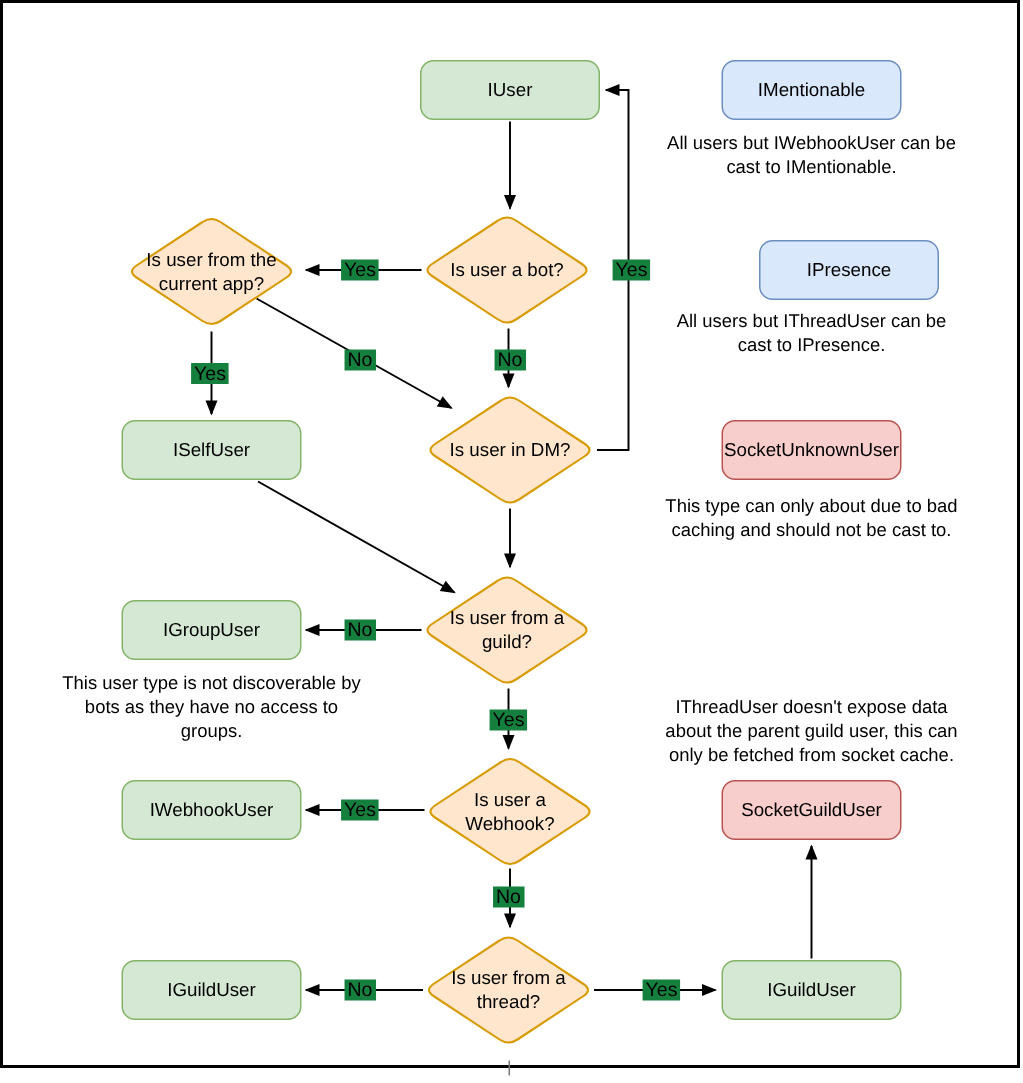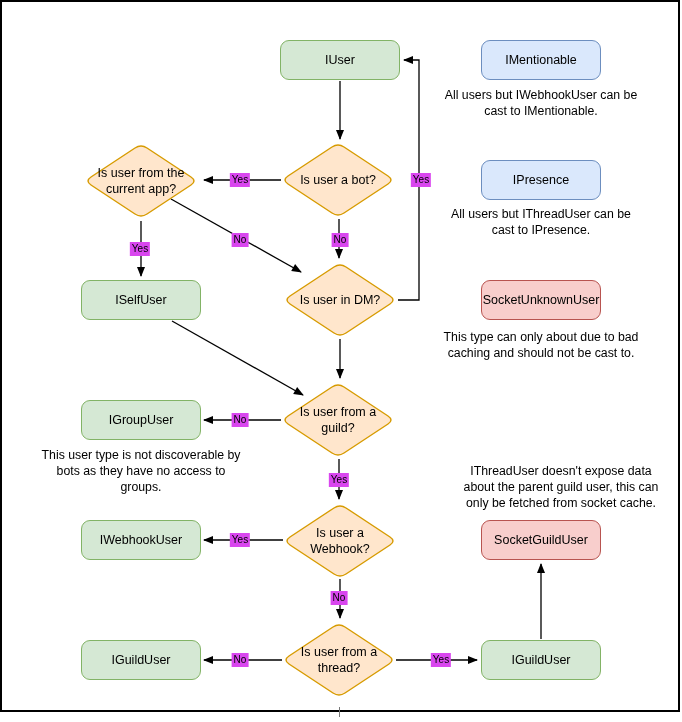--- a/index.html
+++ b/index.html
@@ -24,21 +24,21 @@
   .node.red  {background:#f8cecc;border-color:#b85450;}
   .decision{position:absolute;width:114px;height:76px;}
   .decision svg{position:absolute;left:0;top:0;width:100%;height:100%;}
   .decision .dlabel{
     position:absolute;left:0;top:0;right:0;bottom:0;
     display:flex;align-items:center;justify-content:center;
     text-align:center;white-space:pre-line;font-size:12.5px;line-height:1.3;
   }
   .edge-label{
     position:absolute;transform:translate(-50%,-50%);
-    background:#d946ef;padding:0 2px;font-size:10px;line-height:14px;
+    background:#15803d;padding:0 2px;font-size:13px;line-height:14px;
   }
   .note{
     position:absolute;width:240px;text-align:center;white-space:pre-line;
     font-size:12.3px;line-height:16px;
   }
   .tick{position:absolute;width:1px;height:10px;background:#777;}
 </style>
 </head>
 <body>
 
@@ -71,21 +71,21 @@
 
   <div class="frame"></div>
   <div class="tick" style="left:339px;top:707px;"></div>
 
   <div class="node green" style="left:280px;top:40px;">
       <span>IUser</span>
     </div>
   <div class="node blue" style="left:481px;top:40px;text-align:right;">
       <span>IMentionable</span>
     </div>
-  <div class="node blue" style="left:481px;top:160px;">
+  <div class="node blue" style="left:506px;top:160px;">
       <span>IPresence</span>
     </div>
   <div class="node red" style="left:481px;top:280px;">
       <span>SocketUnknownUser</span>
     </div>
   <div class="node green" style="left:81px;top:280px;">
       <span>ISelfUser</span>
     </div>
   <div class="node green" style="left:81px;top:520px;">
       <span>IWebhookUser</span>
@@ -158,17 +158,17 @@
 
   <div class="note" style="left:421px;top:87px;">All users but IWebhookUser can be
 cast to IMentionable.</div>
   <div class="note" style="left:421px;top:206px;">All users but IThreadUser can be
 cast to IPresence.</div>
   <div class="note" style="left:421px;top:329px;">This type can only about due to bad
 caching and should not be cast to.</div>
   <div class="note" style="left:21px;top:447px;">This user type is not discoverable by
 bots as they have no access to
 groups.</div>
-  <div class="note" style="left:441px;top:463px;">IThreadUser doesn't expose data
+  <div class="note" style="left:421px;top:463px;">IThreadUser doesn't expose data
 about the parent guild user, this can
 only be fetched from socket cache.</div>
 
 </div>
 
 </body></html>

